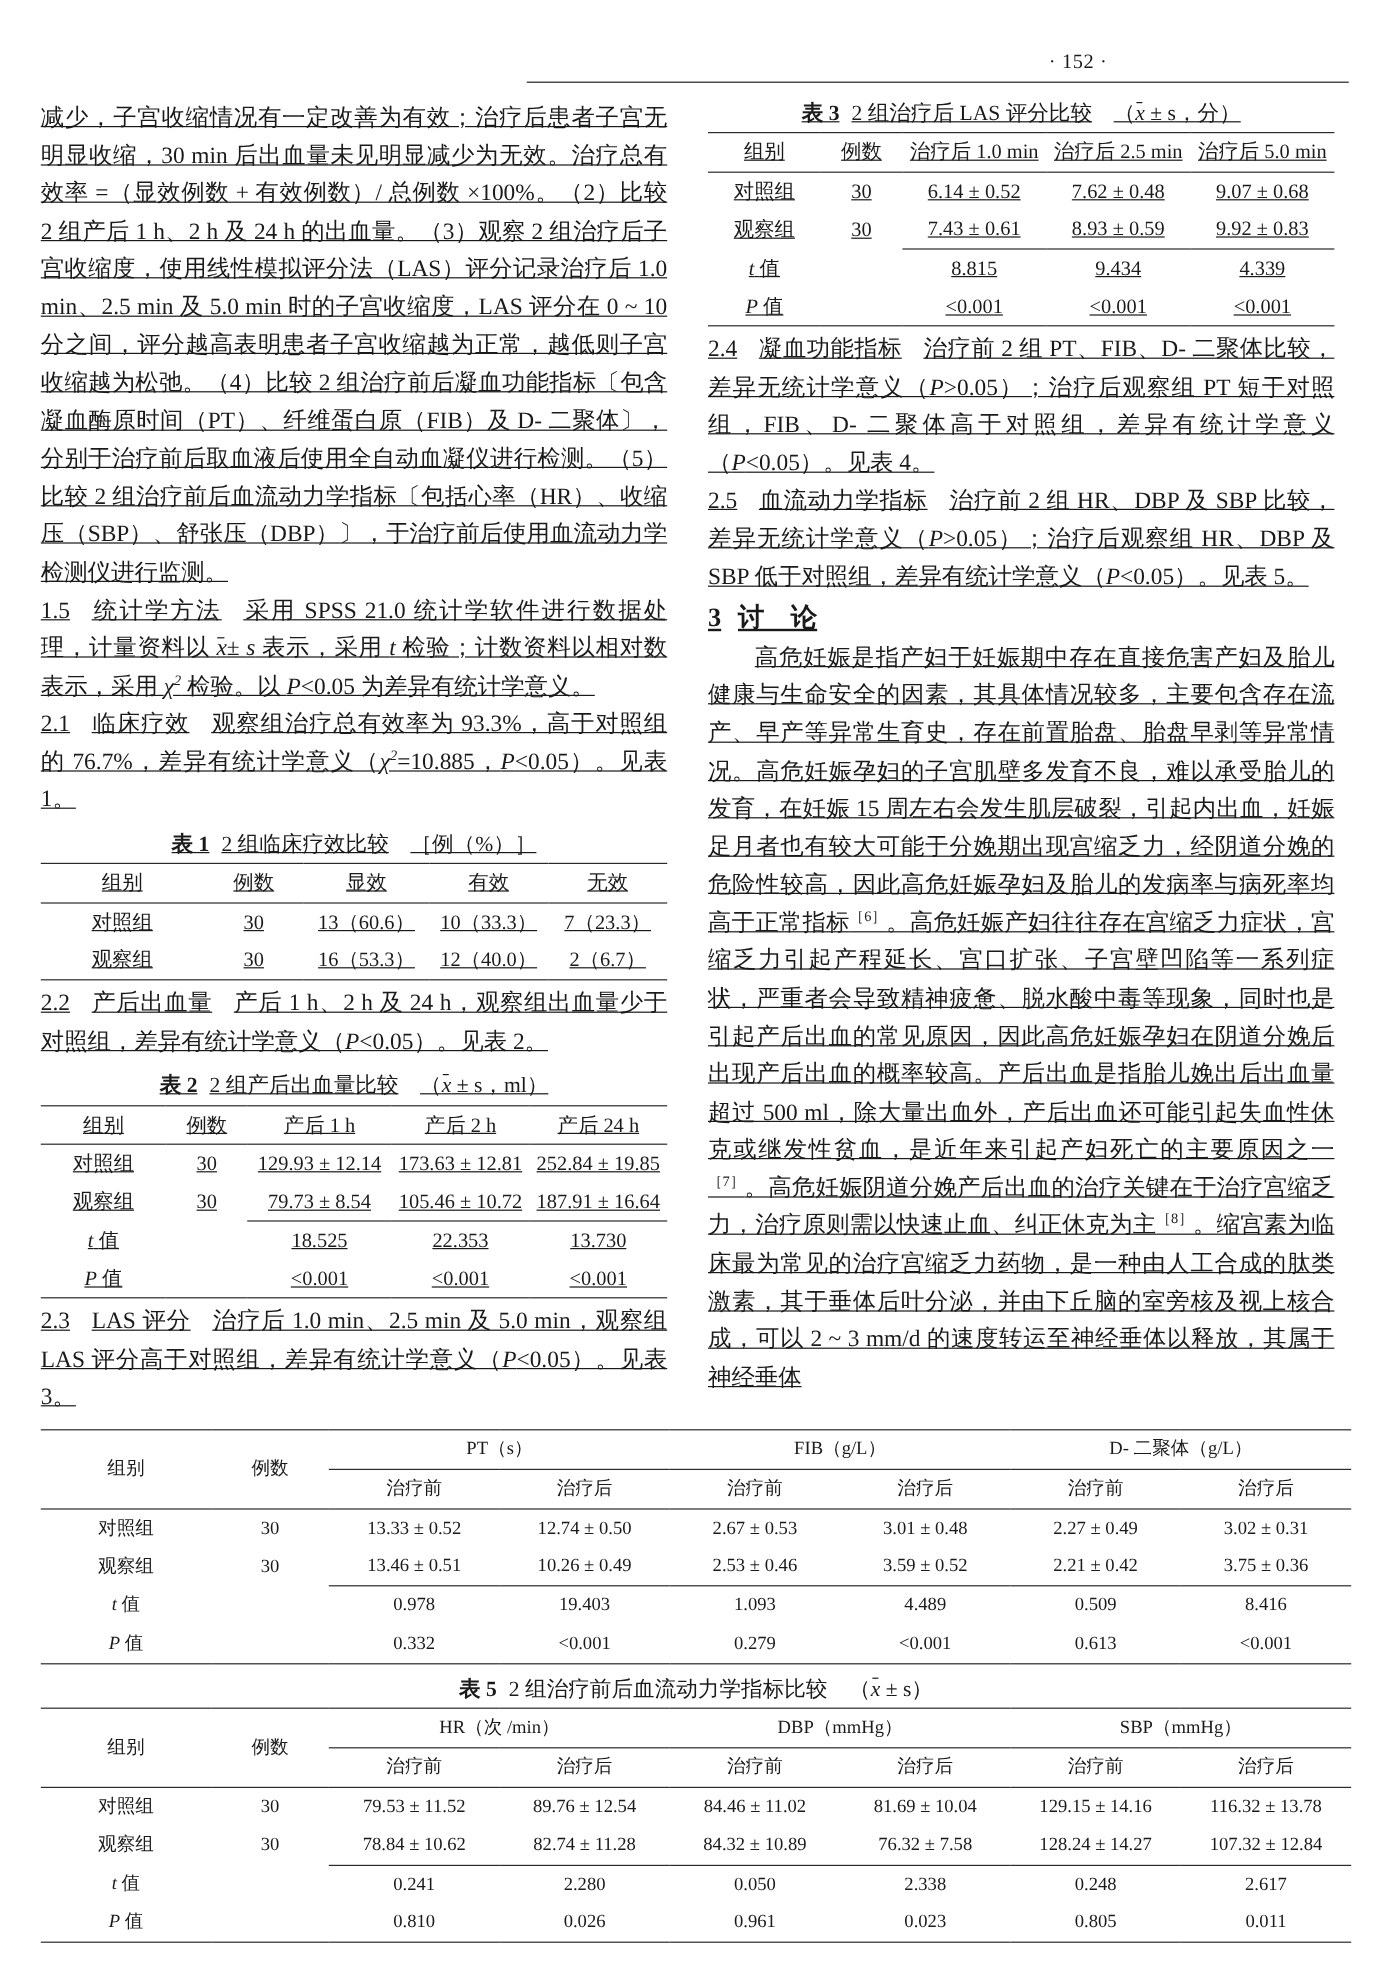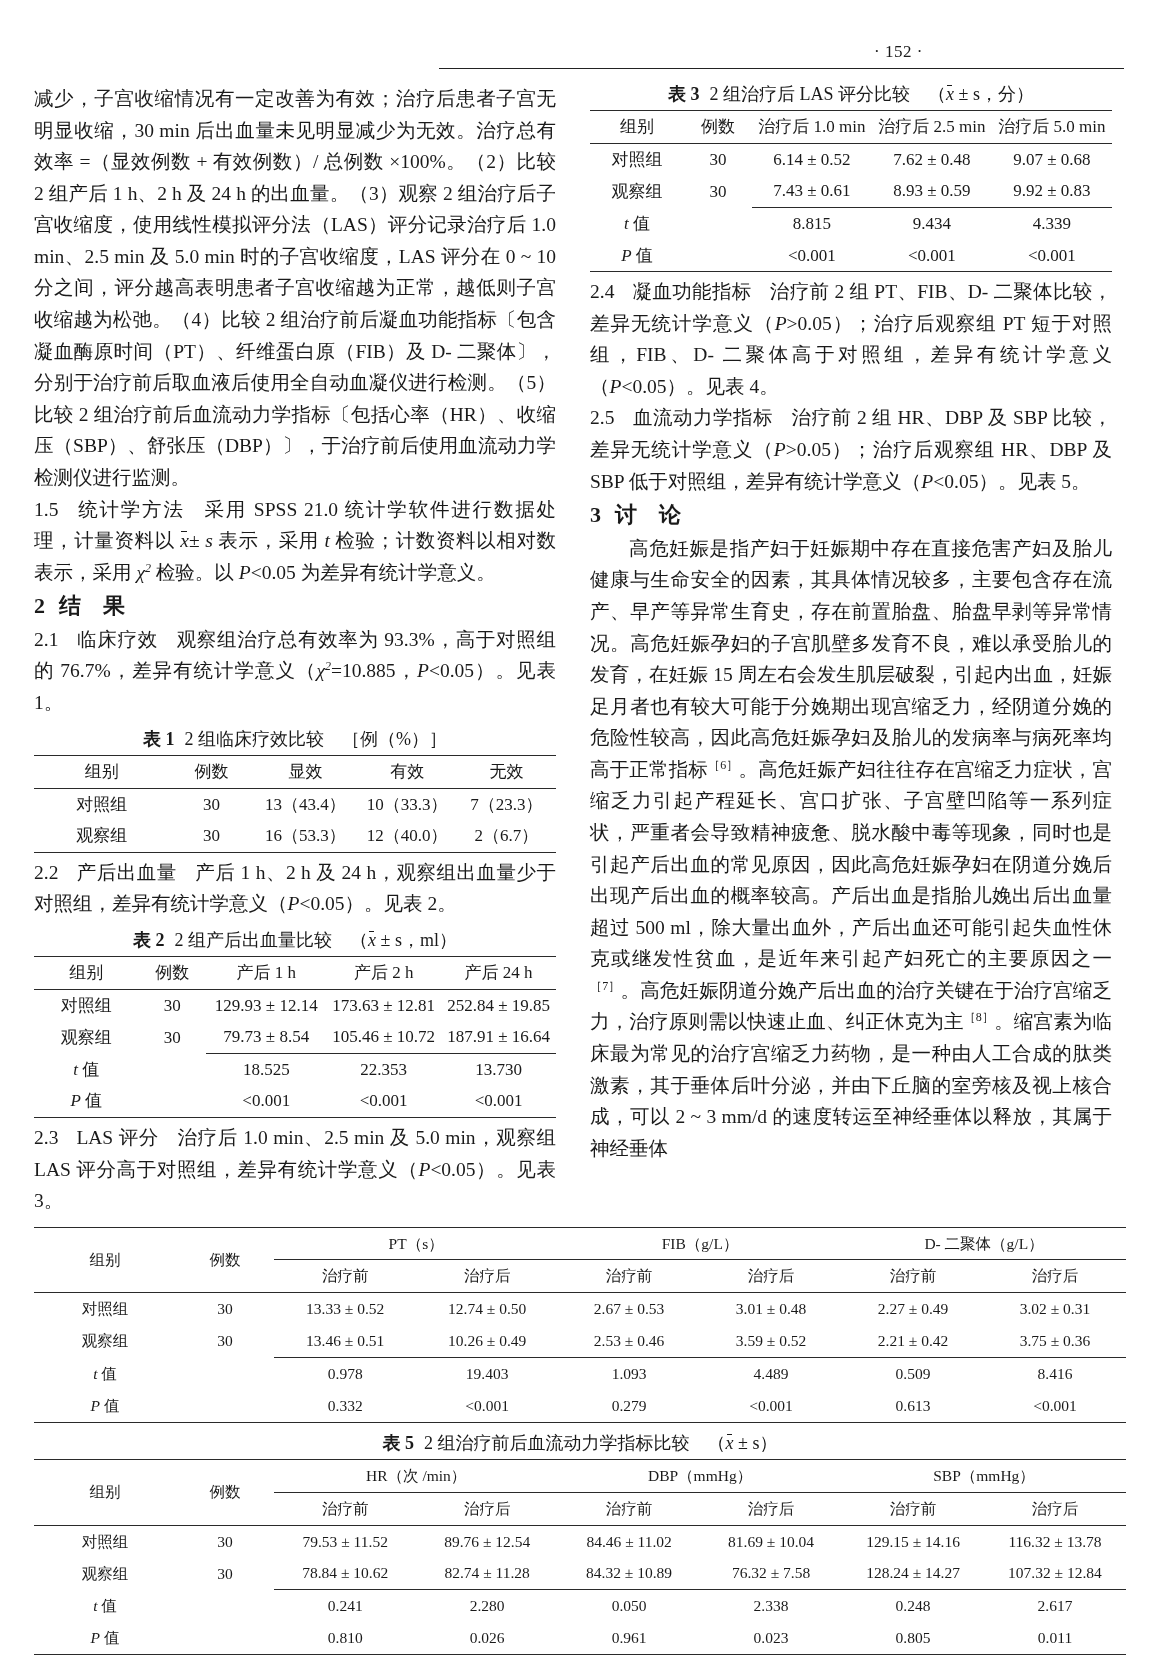--- a/index.html
+++ b/index.html
@@ -48,20 +48,21 @@
   .runhead-rule {
     border-bottom: 1.4px solid #222;
     margin: 6px 2px 0 405px;
   }
 
   
   .columns {
     display: flex;
     gap: 34px;
     margin-top: 14px;
+    text-decoration: underline;
   }
   .col { width: 522px; }
 
   p.body {
     margin: 0;
     font-size: 19.5px;
     line-height: 1.62;
     text-align: justify;
     text-justify: inter-ideograph;
     letter-spacing: 0px;
@@ -133,23 +134,20 @@
   <div class="columns">
 
     <div class="col">
 
       <p class="body">减少，子宫收缩情况有一定改善为有效；治疗后患者子宫无明显收缩，30 min 后出血量未见明显减少为无效。治疗总有效率 =（显效例数 + 有效例数）/ 总例数 ×100%。（2）比较 2 组产后 1 h、2 h 及 24 h 的出血量。（3）观察 2 组治疗后子宫收缩度，使用线性模拟评分法（LAS）评分记录治疗后 1.0 min、2.5 min 及 5.0 min 时的子宫收缩度，LAS 评分在 0 ~ 10 分之间，评分越高表明患者子宫收缩越为正常，越低则子宫收缩越为松弛。（4）比较 2 组治疗前后凝血功能指标〔包含凝血酶原时间（PT）、纤维蛋白原（FIB）及 D- 二聚体〕，分别于治疗前后取血液后使用全自动血凝仪进行检测。（5）比较 2 组治疗前后血流动力学指标〔包括心率（HR）、收缩压（SBP）、舒张压（DBP）〕，于治疗前后使用血流动力学检测仪进行监测。</p>
 
       <p class="body">
         <span>1.5</span><span class="sec-title-gap"></span><span>统计学方法</span><span class="sec-title-gap"></span><span>采用 SPSS 21.0 统计学软件进行数据处理，计量资料以 </span><span class="xbar">x</span><span>± <span class="ital">s</span></span><span> 表示，采用 </span><span class="ital">t</span><span> 检验；计数资料以相对数表示，采用 </span><span class="ital">χ<sup>2</sup></span><span> 检验。以 </span><span class="ital">P</span><span>&lt;0.05 为差异有统计学意义。</span>
       </p>
 
-      <p class="heading">
-        <span>2</span><span class="gap"></span><span>结　果</span>
-      </p>
 
       <p class="body">
         <span>2.1</span><span class="sec-title-gap"></span><span>临床疗效</span><span class="sec-title-gap"></span><span>观察组治疗总有效率为 93.3%，高于对照组的 76.7%，差异有统计学意义（</span><span class="ital">χ<sup>2</sup></span><span>=10.885，</span><span class="ital">P</span><span>&lt;0.05）。见表 1。</span>
       </p>
 
       <div class="tbl-caption">
         <span class="lbl">表 1</span><span>2 组临床疗效比较</span><span class="unit">［例（%）］</span>
       </div>
       <table class="data">
         <thead>
@@ -158,21 +156,21 @@
             <th style="width:16%">例数</th>
             <th style="width:20%">显效</th>
             <th style="width:19%">有效</th>
             <th style="width:19%">无效</th>
           </tr>
         </thead>
         <tbody>
           <tr class="rule-mid">
             <td class="firstcol">对照组</td>
             <td>30</td>
-            <td>13（43.4）</td>
+            <td>13（60.6）</td>
             <td>10（33.3）</td>
             <td>7（23.3）</td>
           </tr>
           <tr class="rule-bottom">
             <td class="firstcol">观察组</td>
             <td>30</td>
             <td>16（53.3）</td>
             <td>12（40.0）</td>
             <td>2（6.7）</td>
           </tr>

